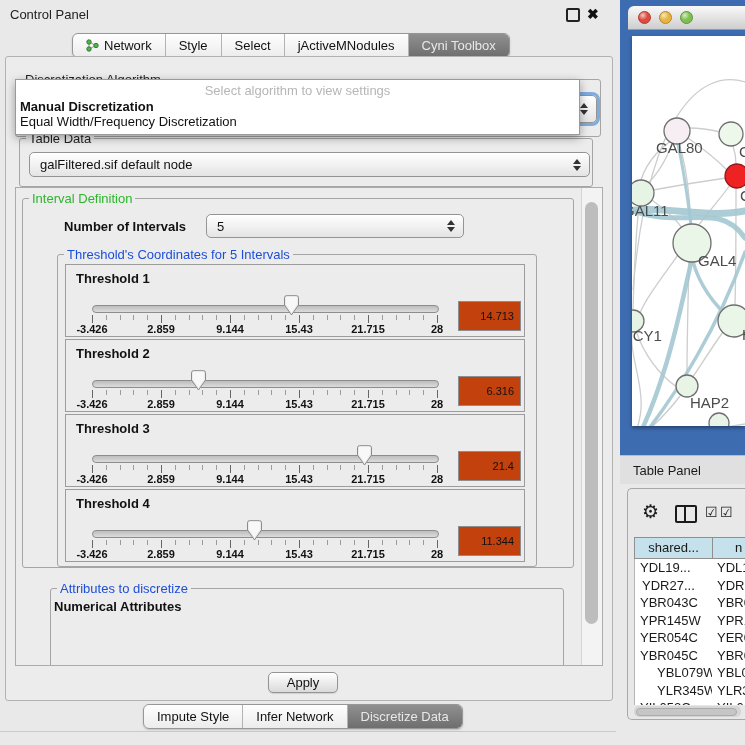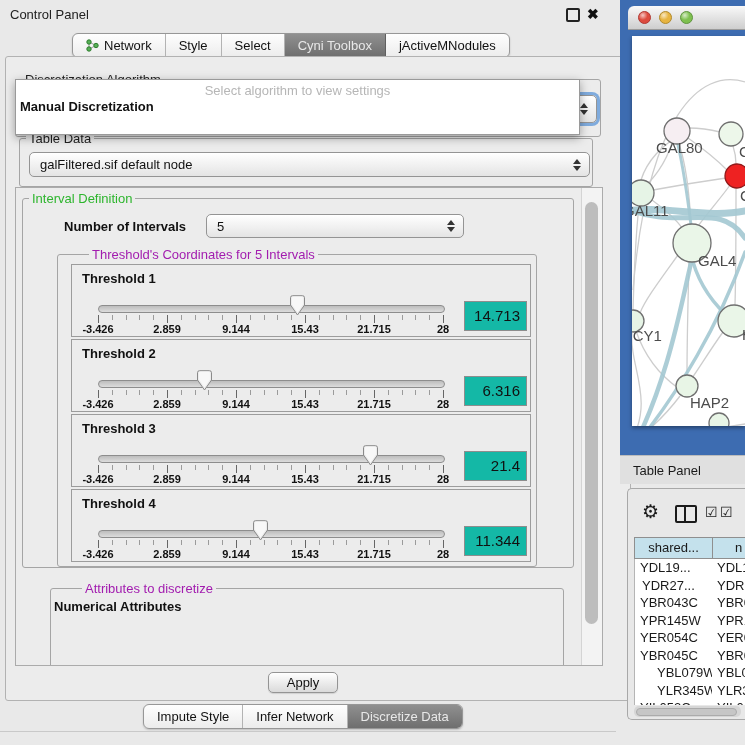--- a/index.html
+++ b/index.html
@@ -6,53 +6,53 @@
   body{width:745px;height:745px;background:#e9e9e9;font-family:"Liberation Sans",sans-serif;position:relative;overflow:hidden;}
   .abs{position:absolute;}
   
   .tabbar{display:flex;height:23px;border:1px solid #979797;border-radius:6px;overflow:hidden;
           background:linear-gradient(#fefefe,#ececec);box-shadow:0 1px 2px rgba(0,0,0,.18);}
   .tab{display:flex;align-items:center;gap:5px;padding:0 13px;font-size:13px;color:#111;
        border-right:1px solid #b3b3b3;white-space:nowrap;cursor:default;}
   .tab:last-child{border-right:none;}
   .tab.sel{background:linear-gradient(#909090,#6e6e6e);color:#e8e8e8;border-right-color:#5f5f5f;}
   
-  #main-panel{left:5px;top:56px;width:606px;height:643px;background:#ececec;border:1px solid #b2b2b2;border-radius:3px;padding-left:18px;}
+  #main-panel{left:5px;top:56px;width:606px;height:643px;background:#ececec;border:1px solid #b2b2b2;border-radius:3px;}
   .group{position:absolute;border:1px solid #a5a5a5;border-radius:3px;}
   .legend{position:absolute;top:-8px;left:6px;background:#ececec;padding:0 3px;font-size:13px;line-height:15px;color:#222;white-space:nowrap;}
   .legend.green{color:#2db52d;}
-  .legend.blue{color:#a21caf;margin-left:25px;}
+  .legend.blue{color:#1d4ed8;}
   
   .combo{position:absolute;border:1px solid #949494;border-radius:5px;background:linear-gradient(#ffffff,#e4e4e4);
          font-size:13px;color:#111;display:flex;align-items:center;padding:0 26px 0 10px;box-shadow:inset 0 1px 0 #fff;}
   .arrows{position:absolute;right:8px;top:50%;transform:translateY(-50%);display:flex;flex-direction:column;gap:2px;}
   .tri-up{width:0;height:0;border-left:4px solid transparent;border-right:4px solid transparent;border-bottom:5px solid #333;}
   .tri-down{width:0;height:0;border-left:4px solid transparent;border-right:4px solid transparent;border-top:5px solid #333;}
   #algo-combo{box-shadow:0 0 0 3px #7fabdd;z-index:1;}
   
   #algo-popup{position:absolute;left:9px;top:22px;width:563px;height:54px;background:#fff;border:1px solid #9a9a9a;
               box-shadow:0 3px 9px rgba(0,0,0,.35);z-index:5;}
   .popup-hint{text-align:center;color:#b6b6b6;font-size:13px;padding-top:3px;height:16px;}
   .popup-opt{font-size:13px;color:#111;padding:0 4px;line-height:15px;}
   .popup-opt.sel{font-weight:bold;}
   
   #scroll-area{position:absolute;left:9px;top:130px;width:586px;height:477px;border:1px solid #ababab;overflow:hidden;background:#ececec;}
   .vscroll{position:absolute;right:0;top:0;bottom:0;width:20px;background:#f3f3f3;border-left:1px solid #d4d4d4;}
   .vthumb{position:absolute;left:3px;width:13px;border-radius:7px;background:#bdbdbd;}
   
-  .thr-panel{position:absolute;left:55px;width:458px;height:71px;border:1px solid #9c9c9c;background:#ececec;}
+  .thr-panel{position:absolute;left:49px;width:458px;height:71px;border:1px solid #9c9c9c;background:#ececec;}
   .thr-label{position:absolute;left:10px;top:6px;font-weight:bold;font-size:13px;color:#111;}
   .track{position:absolute;left:26px;top:40px;width:345px;height:6px;border:1px solid #8d8d8d;border-radius:4px;
          background:linear-gradient(#bdbdbd,#dcdcdc);}
   .handle{position:absolute;top:30px;width:15px;height:21px;}
   .tick{position:absolute;width:1px;background:#666;}
   .tick.minor{background:#9b9b9b;}
   .ticklab{position:absolute;font-size:11px;font-weight:bold;transform:translateX(-50%);color:#111;white-space:nowrap;}
-  .valbox{position:absolute;left:392px;top:36px;width:55px;height:28px;background:#14b8a6;border:1px solid #8d8d8d;
-          font-size:15px;text-align:right;line-height:28px;padding-right:6px;color:#111;}
+  .valbox{position:absolute;left:392px;top:36px;width:55px;height:28px;background:#c2410c;border:1px solid #8d8d8d;
+          font-size:11px;text-align:right;line-height:28px;padding-right:6px;color:#111;}
   
   #attr-list{position:absolute;left:41px;top:428px;width:488px;height:62px;background:#fff;border:1px solid #a9a9a9;}
   .attr-item{font-size:13px;height:18px;line-height:18px;padding-left:10px;color:#111;}
   #attr-vscroll{position:absolute;right:1px;top:1px;bottom:1px;width:13px;background:#eef1f3;}
   #attr-vthumb{position:absolute;left:1px;right:1px;top:0;height:100%;background:#aebfca;border:1px solid #93a6b2;border-radius:6px;}
   .boldlbl{position:absolute;font-weight:bold;font-size:13px;color:#111;}
   
   .btn{position:absolute;border:1px solid #949494;border-radius:5px;background:linear-gradient(#ffffff,#dadada);
        font-size:13px;text-align:center;line-height:19px;color:#111;box-shadow:0 1px 1px rgba(0,0,0,.12);}
   .float-btn{width:10px;height:10px;border:2px solid #222;border-radius:2px;}
@@ -100,45 +100,46 @@
           </svg>
         </span>
         <span>Network</span>
       </div>
       <div class="tab">
         <span>Style</span>
       </div>
       <div class="tab">
         <span>Select</span>
       </div>
+      <div class="tab">
+        <span>jActiveMNodules</span>
+      </div>
       <div class="tab sel">
         <span>Cyni Toolbox</span>
-      </div>
-      <div class="tab">
-        <span>jActiveMNodules</span>
       </div>
     </div>
 
   <div id="main-panel" class="abs">
 
     <div class="group" id="algo-group" style="left:9px;top:22px;width:584px;height:56px;">
       <span class="legend">Discretization Algorithm</span>
     </div>
 
     <div id="algo-combo" class="combo" style="left:19px;top:38px;width:572px;height:28px;box-sizing:border-box;">
       <span class="arrows">
           <span class="tri-up"></span>
           <span class="tri-down"></span>
         </span>
     </div>
 
     <div id="algo-popup">
       <div class="popup-hint">Select algorithm to view settings</div>
       <div id="popup-opts">
           <div class="popup-opt sel">Manual Discretization</div>
+          <div class="popup-opt">Equal Width/Frequency Discretization</div>
         </div>
     </div>
 
     <div class="group" id="td-group" style="left:13px;top:81px;width:572px;height:47px;">
       <span class="legend">Table Data</span>
       <div class="combo" style="left:9px;top:13px;width:561px;height:25px;box-sizing:border-box;">
         <span>galFiltered.sif default node</span>
         <span class="arrows">
             <span class="tri-up"></span>
             <span class="tri-down"></span>

